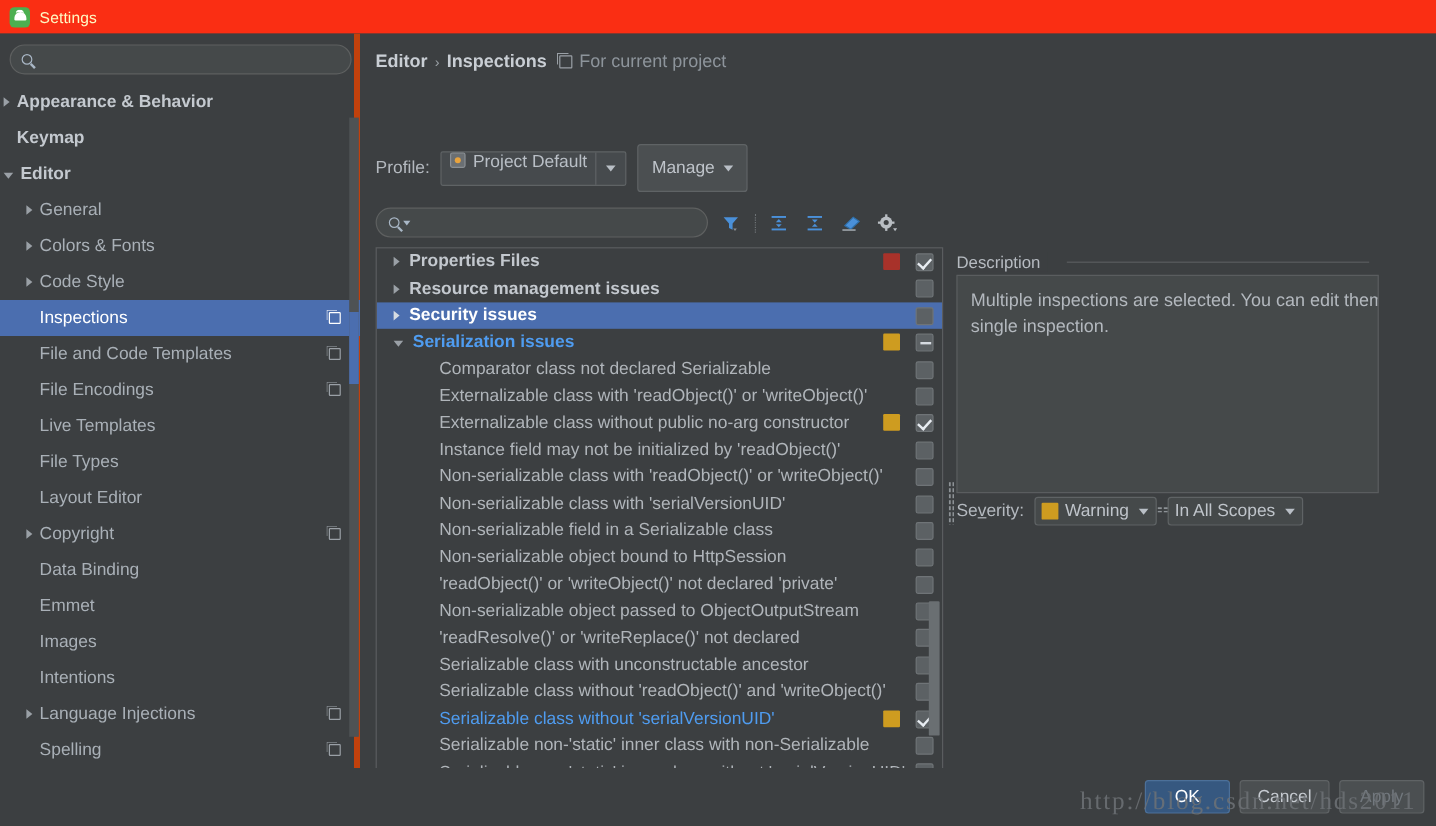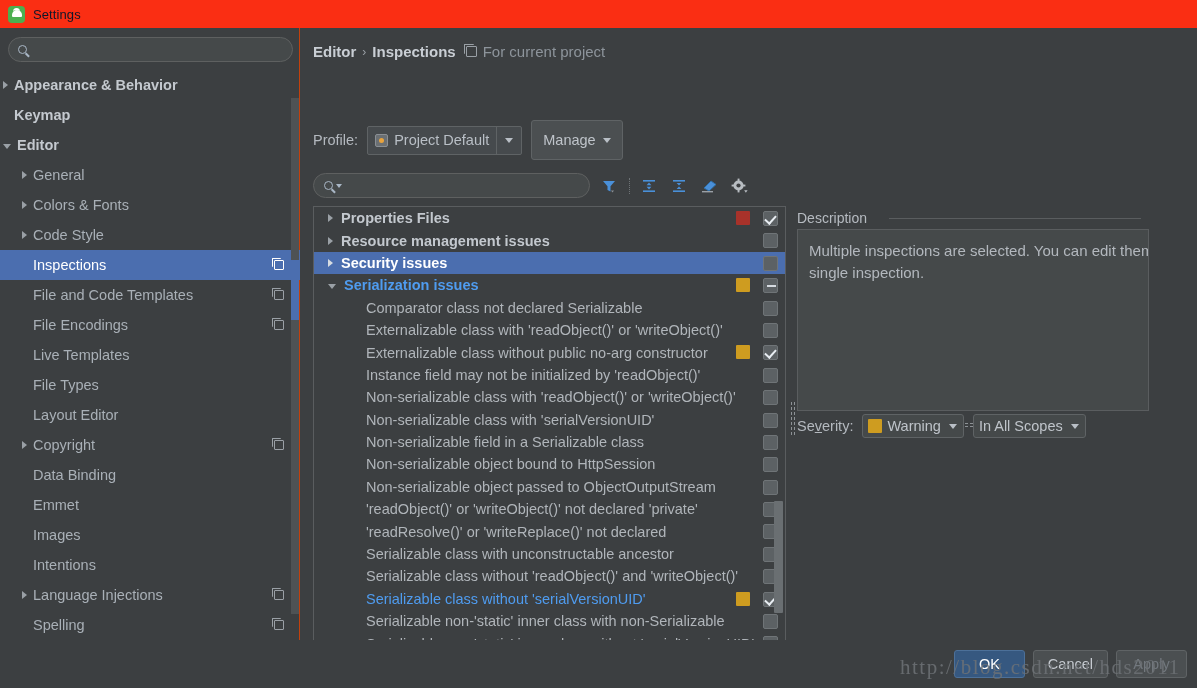--- a/index.html
+++ b/index.html
@@ -26,28 +26,28 @@
     width: 10px; height: 7px; background: #ffffff;
     border-radius: 5px 5px 1px 1px;
   }
   #as-icon::after {
     content: ""; position: absolute; left: 5px; top: 2px;
     width: 7px; height: 3px;
     border-top: 2px solid #ffffff;
     border-radius: 4px 4px 0 0;
   }
   #title-text {
-    color: #0f172a; font-size: 13px; letter-spacing: .1px;
+    color: #fef9c3; font-size: 13px; letter-spacing: .1px;
   }
 
   
   #sidebar {
     position: absolute; left: 0; top: 28px; width: 300px; height: 612px;
     background: #3c3f41;
-    border-right: 1px solid #c2410c;
+    border-right: 5px solid #c2410c;
   }
   #search-wrap { padding: 9px 8px 0 8px; }
   #sidebar-search {
     width: 285px; height: 25px;
     background: #45494a;
     border: 1px solid #5e6060;
     border-radius: 13px;
     display: flex; align-items: center; padding-left: 9px;
   }
   .mag {
@@ -142,21 +142,21 @@
   #profile-row {
     position: absolute; left: 13px; top: 92px;
     display: flex; align-items: center; gap: 9px;
   }
   #profile-label { color: #b4b9bf; font-size: 14.5px; }
   #profile-combo {
     height: 29px; display: flex; align-items: stretch;
     background: #464a4d; border: 1px solid #5f6365; border-radius: 2px;
   }
   #profile-val {
-    display: flex; align-items: center; gap: 6px;
+    display: flex; gap: 6px;
     padding: 0 7px 0 7px; color: #b9bfc6; font-size: 14.5px; white-space: nowrap;
   }
   #profile-icon {
     width: 13px; height: 13px; background: #6a6f73;
     border: 1px solid #8a8f94; border-radius: 2px; position: relative; flex: none;
   }
   #profile-icon::after {
     content: ""; position: absolute; left: 3px; top: 3px;
     width: 5px; height: 5px; background: #e8a33d; border-radius: 50%;
   }
@@ -577,25 +577,25 @@
       </div>
       <div class="insp-row leaf">
         <span>Non-serializable field in a Serializable class</span>
         <span class="chk"></span>
       </div>
       <div class="insp-row leaf">
         <span>Non-serializable object bound to HttpSession</span>
         <span class="chk"></span>
       </div>
       <div class="insp-row leaf">
+        <span>'readObject()' or 'writeObject()' not declared 'private'</span>
+        <span class="chk"></span>
+      </div>
+      <div class="insp-row leaf">
         <span>Non-serializable object passed to ObjectOutputStream</span>
-        <span class="chk"></span>
-      </div>
-      <div class="insp-row leaf">
-        <span>'readObject()' or 'writeObject()' not declared 'private'</span>
         <span class="chk"></span>
       </div>
       <div class="insp-row leaf">
         <span>'readResolve()' or 'writeReplace()' not declared</span>
         <span class="chk"></span>
       </div>
       <div class="insp-row leaf">
         <span>Serializable class with unconstructable ancestor</span>
         <span class="chk"></span>
       </div>

